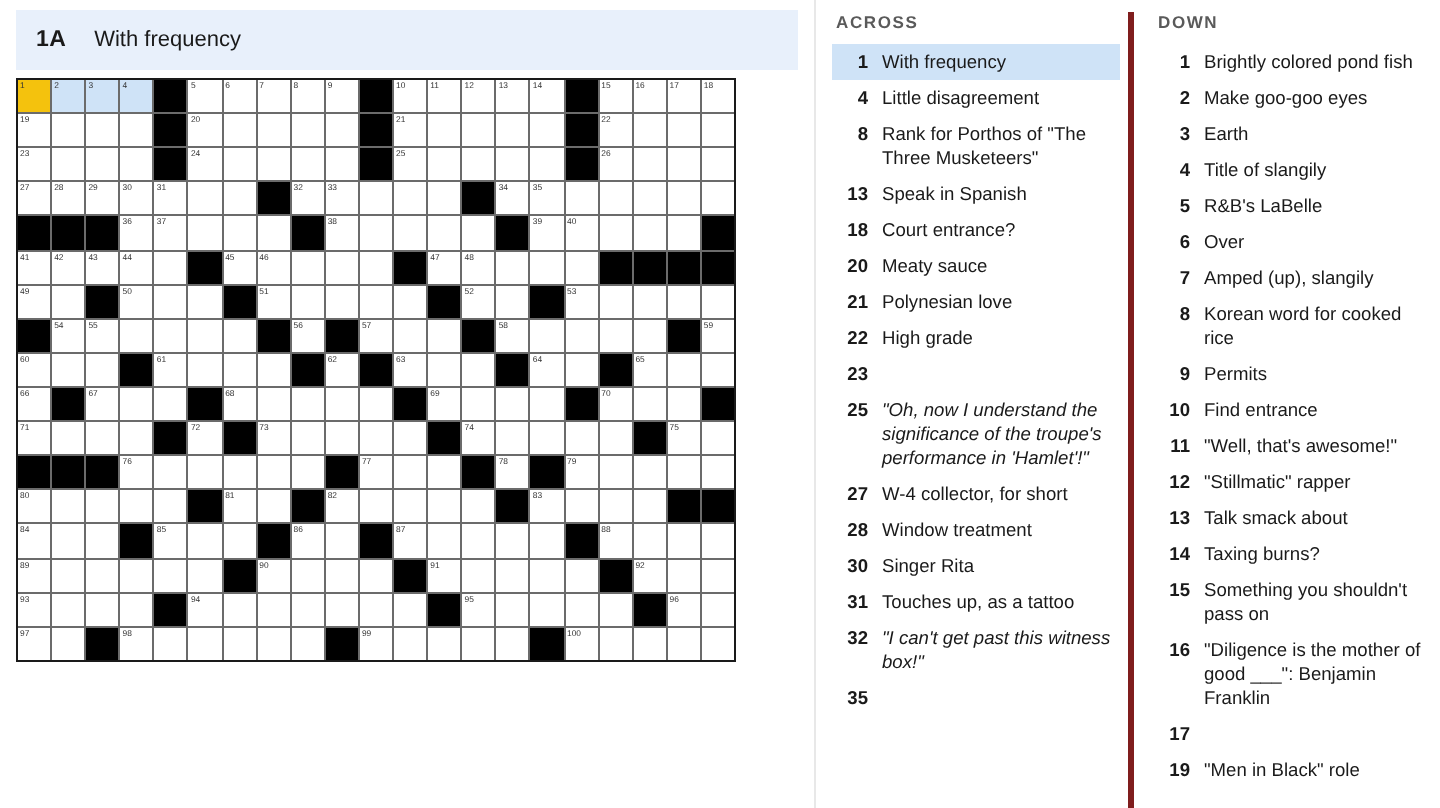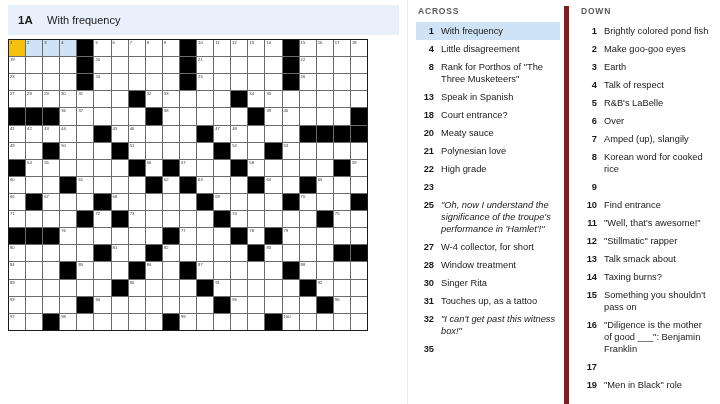--- a/index.html
+++ b/index.html
@@ -87,21 +87,21 @@
     background: #fff;
     padding-top: 6px;
   }
   .clue-col {
     width: 50%;
     height: 100%;
     overflow: hidden;
     padding: 0 4px 0 8px;
     position: relative;
   }
-  .clue-col.down { border-left: 5px solid #7f1d1d; padding-left: 10px;}
+  .clue-col.down { border-left: 3px solid #7f1d1d; padding-left: 10px;}
   .col-head {
     font-size: 8.5px;
     letter-spacing: 0.8px;
     color: #5a5a5a;
     font-weight: bold;
     margin-bottom: 6px;
     padding-left: 2px;
   }
   .clue-list { list-style: none; margin: 0; padding: 0; }
   .clue-item {
@@ -781,40 +781,41 @@
           <li class="clue-item">
             <span class="n">2</span>
             <span class="t">Make goo-goo eyes</span>
           </li>
           <li class="clue-item">
             <span class="n">3</span>
             <span class="t">Earth</span>
           </li>
           <li class="clue-item">
             <span class="n">4</span>
-            <span class="t">Talk of respect</span>
+            <span class="t">Title of slangily</span>
           </li>
           <li class="clue-item">
             <span class="n">5</span>
             <span class="t">R&amp;B's LaBelle</span>
           </li>
           <li class="clue-item">
             <span class="n">6</span>
             <span class="t">Over</span>
           </li>
           <li class="clue-item">
             <span class="n">7</span>
             <span class="t">Amped (up), slangily</span>
           </li>
           <li class="clue-item">
             <span class="n">8</span>
             <span class="t">Korean word for cooked rice</span>
           </li>
           <li class="clue-item">
             <span class="n">9</span>
+            <span class="t">Permits</span>
           </li>
           <li class="clue-item">
             <span class="n">10</span>
             <span class="t">Find entrance</span>
           </li>
           <li class="clue-item">
             <span class="n">11</span>
             <span class="t">"Well, that's awesome!"</span>
           </li>
           <li class="clue-item">

